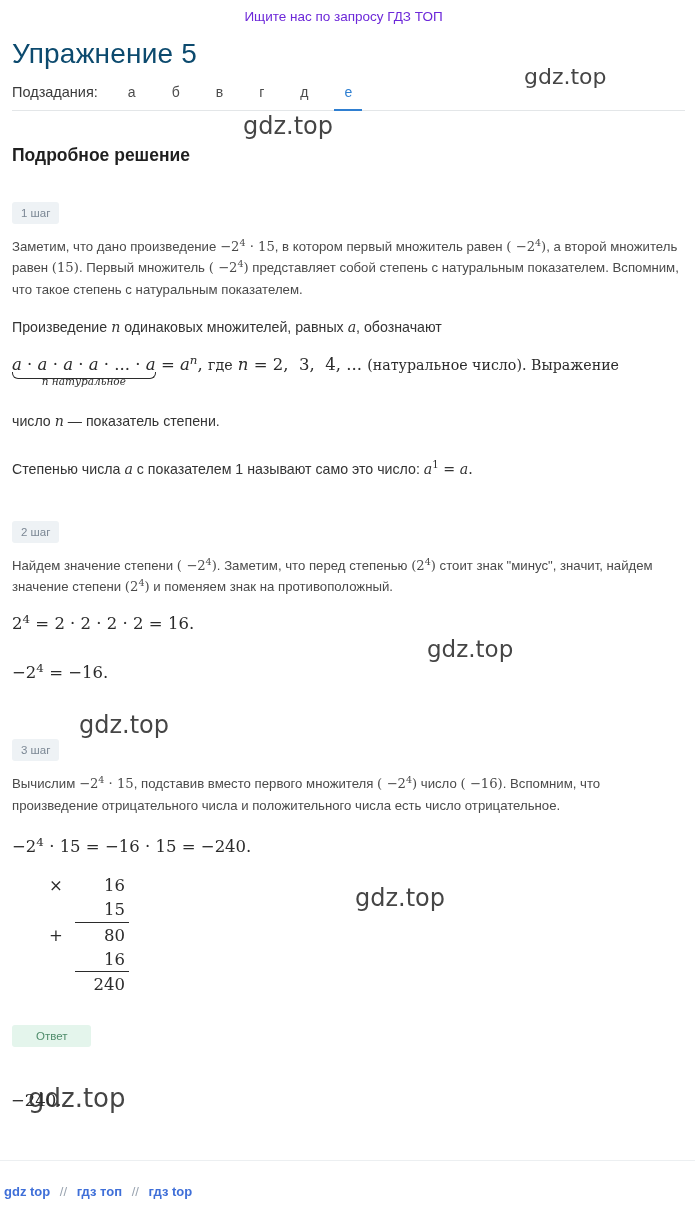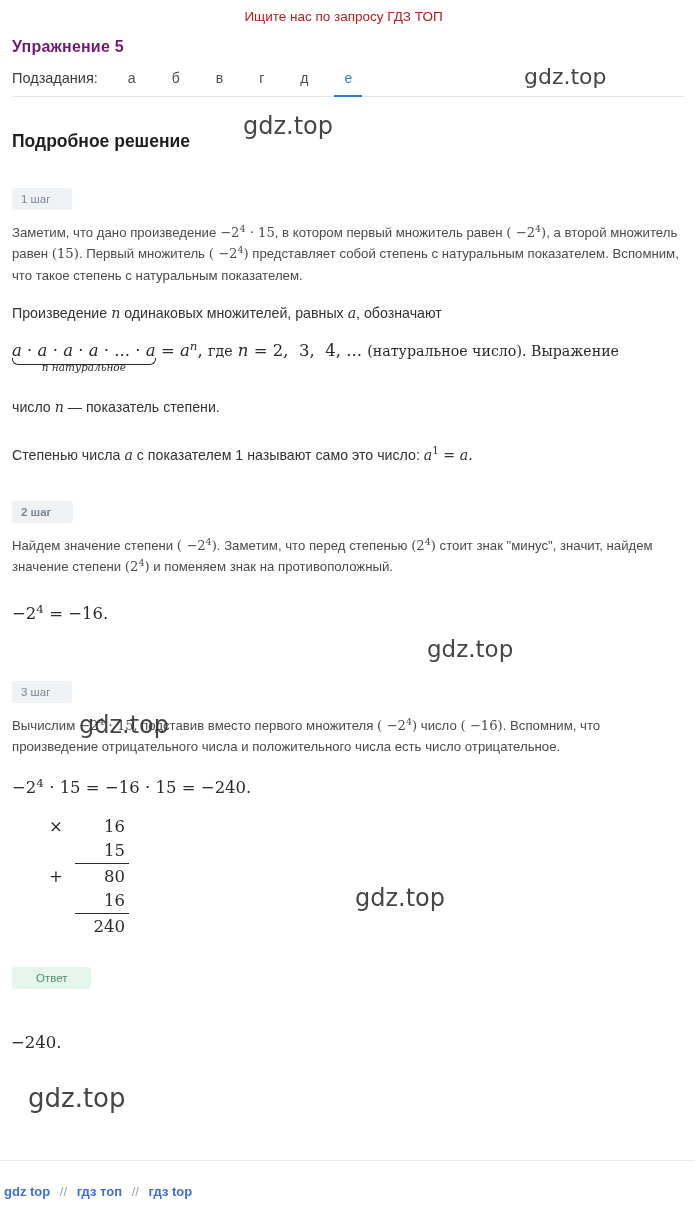--- a/index.html
+++ b/index.html
@@ -11,32 +11,32 @@
     color: #2b2b2b;
   }
   .page {
     width: 695px;
     min-height: 1213px;
     position: relative;
     overflow: hidden;
   }
   .top-banner {
     text-align: center;
-    color: #b91c1c;
+    color: #6d28d9;
     font-size: 13.5px;
     padding: 9px 8px 6px 0;
     font-weight: 400;
   }
   .content {
     padding: 0 10px;
   }
   .ex-title {
-    font-size: 16px;
-    font-weight: bold;
-    color: #701a75;
+    font-size: 28px;
+    font-weight: normal;
+    color: #0c4a6e;
     margin: 8px 0 14px 2px;
     letter-spacing: .2px;
   }
   .sub-row {
     display: flex;
     align-items: center;
     border-bottom: 1px solid #e3e6e8;
     padding-bottom: 0;
     margin: 0 0 0 2px;
     position: relative;
@@ -72,21 +72,21 @@
     font-weight: bold;
     color: #1f1f1f;
     margin: 34px 0 20px 2px;
   }
   .step-badge {
     display: inline-block;
     background: #eef2f5;
     color: #7b8794;
     font-size: 11.5px;
     border-radius: 3px;
-    padding: 5px 22px 5px 9px;
+    padding: 5px 9px 5px 9px;
     margin: 16px 0 12px 2px;
     text-align: right;
   }
   .answer-badge {
     display: inline-block;
     background: #e4f5ec;
     color: #4f8c6b;
     font-size: 11.5px;
     border-radius: 3px;
     padding: 5px 24px;
@@ -249,26 +249,29 @@
 
     <p class="math-text">
       число <span class="ital">n</span> — показатель степени.
     </p>
 
     <p class="math-text" style="margin-top:26px;">
       Степенью числа <span class="ital">a</span> с показателем 1 называют само это число: <span class="serif"><span class="ital">a</span><sup>1</sup> = <span class="ital">a</span>.</span>
     </p>
 
     
-    <div class="step-badge" style="margin-top:20px;font-weight:bold;">2 шаг</div>
+    <div class="step-badge" style="margin-top:26px;">2 шаг</div>
 
     <p class="txt">
       Найдем значение степени <span class="serif">( −2<sup>4</sup>)</span>. Заметим, что перед степенью <span class="serif">(2<sup>4</sup>)</span> стоит знак "минус", значит, найдем значение степени <span class="serif">(2<sup>4</sup>)</span> и поменяем знак на противоположный.
     </p>
 
+    <p class="math-line">
+      2<sup>4</sup> = 2 · 2 · 2 · 2 = 16.
+    </p>
 
     <p class="math-line" style="margin-top:24px;">
       −2<sup>4</sup> = −16.
     </p>
 
     
     <div class="step-badge" style="margin-top:40px;">3 шаг</div>
 
     <p class="txt">
       Вычислим <span class="serif">−2<sup>4</sup> · 15</span>, подставив вместо первого множителя <span class="serif">( −2<sup>4</sup>)</span> число <span class="serif">( −16)</span>. Вспомним, что произведение отрицательного числа и положительного числа есть число отрицательное.

